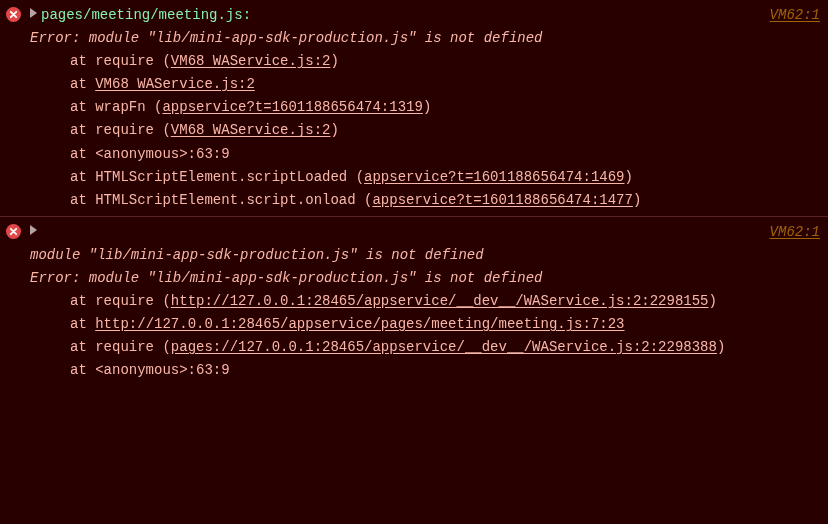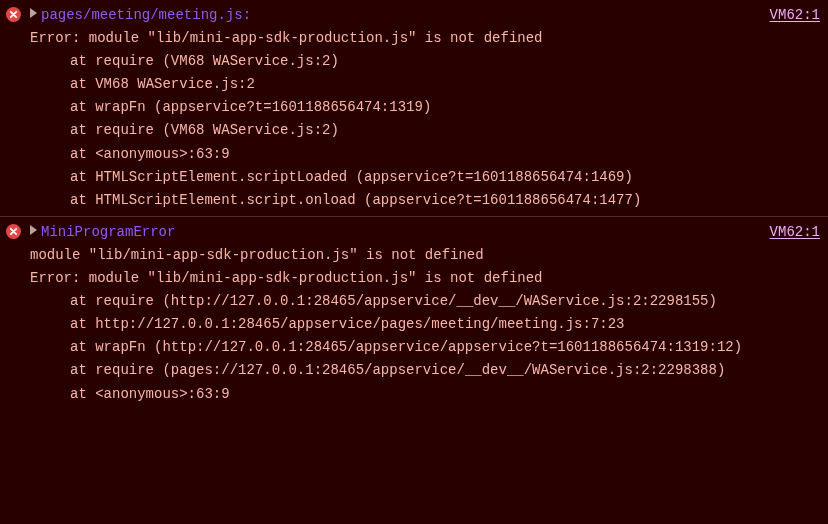--- a/index.html
+++ b/index.html
@@ -36,31 +36,32 @@
     display: inline-block;
     width: 0; height: 0;
     border-top: 5px solid transparent;
     border-bottom: 5px solid transparent;
     border-left: 7px solid #b7a3a3;
     margin-right: 4px;
     vertical-align: 1px;
   }
   .source {
     float: right;
-    color: #f0abfc;
+    color: #a16207;
     text-decoration: underline;
     text-underline-offset: 2px;
     margin-left: 20px;
+    font-style: italic;
   }
-  .head { color: #8b5cf6; }
+  .head { color: #86efac; }
   .msg { color: #f8b6a8; }
   .line { white-space: pre-wrap; word-break: break-all; }
   .ind1 { padding-left: 40px; }
-  .ind0 { padding-left: 0; }
-  .u { text-underline-offset: 2px; }
+  .ind0 { padding-left: 0; font-style: italic; }
+  .u { text-decoration: underline; text-underline-offset: 2px; }
   .at { color: #f8b6a8; }
 </style>
 </head>
 <body>
 
 <div class="console">
 
   <div class="group">
     <div class="err-icon">
       <svg width="9" height="9" viewBox="0 0 10 10">
@@ -79,23 +80,22 @@
     <div class="line ind1 at"><span>at HTMLScriptElement.script.onload (</span><span class="u">appservice?t=1601188656474:1477</span><span>)</span></div>
   </div>
 
   <div class="group">
     <div class="err-icon">
       <svg width="9" height="9" viewBox="0 0 10 10">
           <path d="M2 2 L8 8 M8 2 L2 8" stroke="#fff" stroke-width="2" stroke-linecap="round"></path>
         </svg>
     </div>
     <a class="source">VM62:1</a>
-    <div class="line head"><span class="disclose"></span><span>MiniProgramError</span></div>
+    <div class="line head"><span class="disclose"></span></div>
     <div class="line msg ind0">module "lib/mini-app-sdk-production.js" is not defined</div>
     <div class="line msg ind0">Error: module "lib/mini-app-sdk-production.js" is not defined</div>
     <div class="line ind1 at" style="text-indent:-40px;padding-left:40px;margin-left:40px"><span>at require (</span><span class="u">http://127.0.0.1:28465/appservice/__dev__/WAService.js:2:2298155</span><span>)</span></div>
     <div class="line ind1 at"><span>at </span><span class="u">http://127.0.0.1:28465/appservice/pages/meeting/meeting.js:7:23</span></div>
-    <div class="line ind1 at" style="text-indent:-40px;padding-left:40px;margin-left:40px"><span>at wrapFn (</span><span class="u">http://127.0.0.1:28465/appservice/appservice?t=1601188656474:1319:12</span><span>)</span></div>
     <div class="line ind1 at" style="text-indent:-40px;padding-left:40px;margin-left:40px"><span>at require (</span><span class="u">pages://127.0.0.1:28465/appservice/__dev__/WAService.js:2:2298388</span><span>)</span></div>
     <div class="line ind1 at"><span>at &lt;anonymous&gt;:63:9</span></div>
   </div>
 
 </div>
 
 </body></html>

